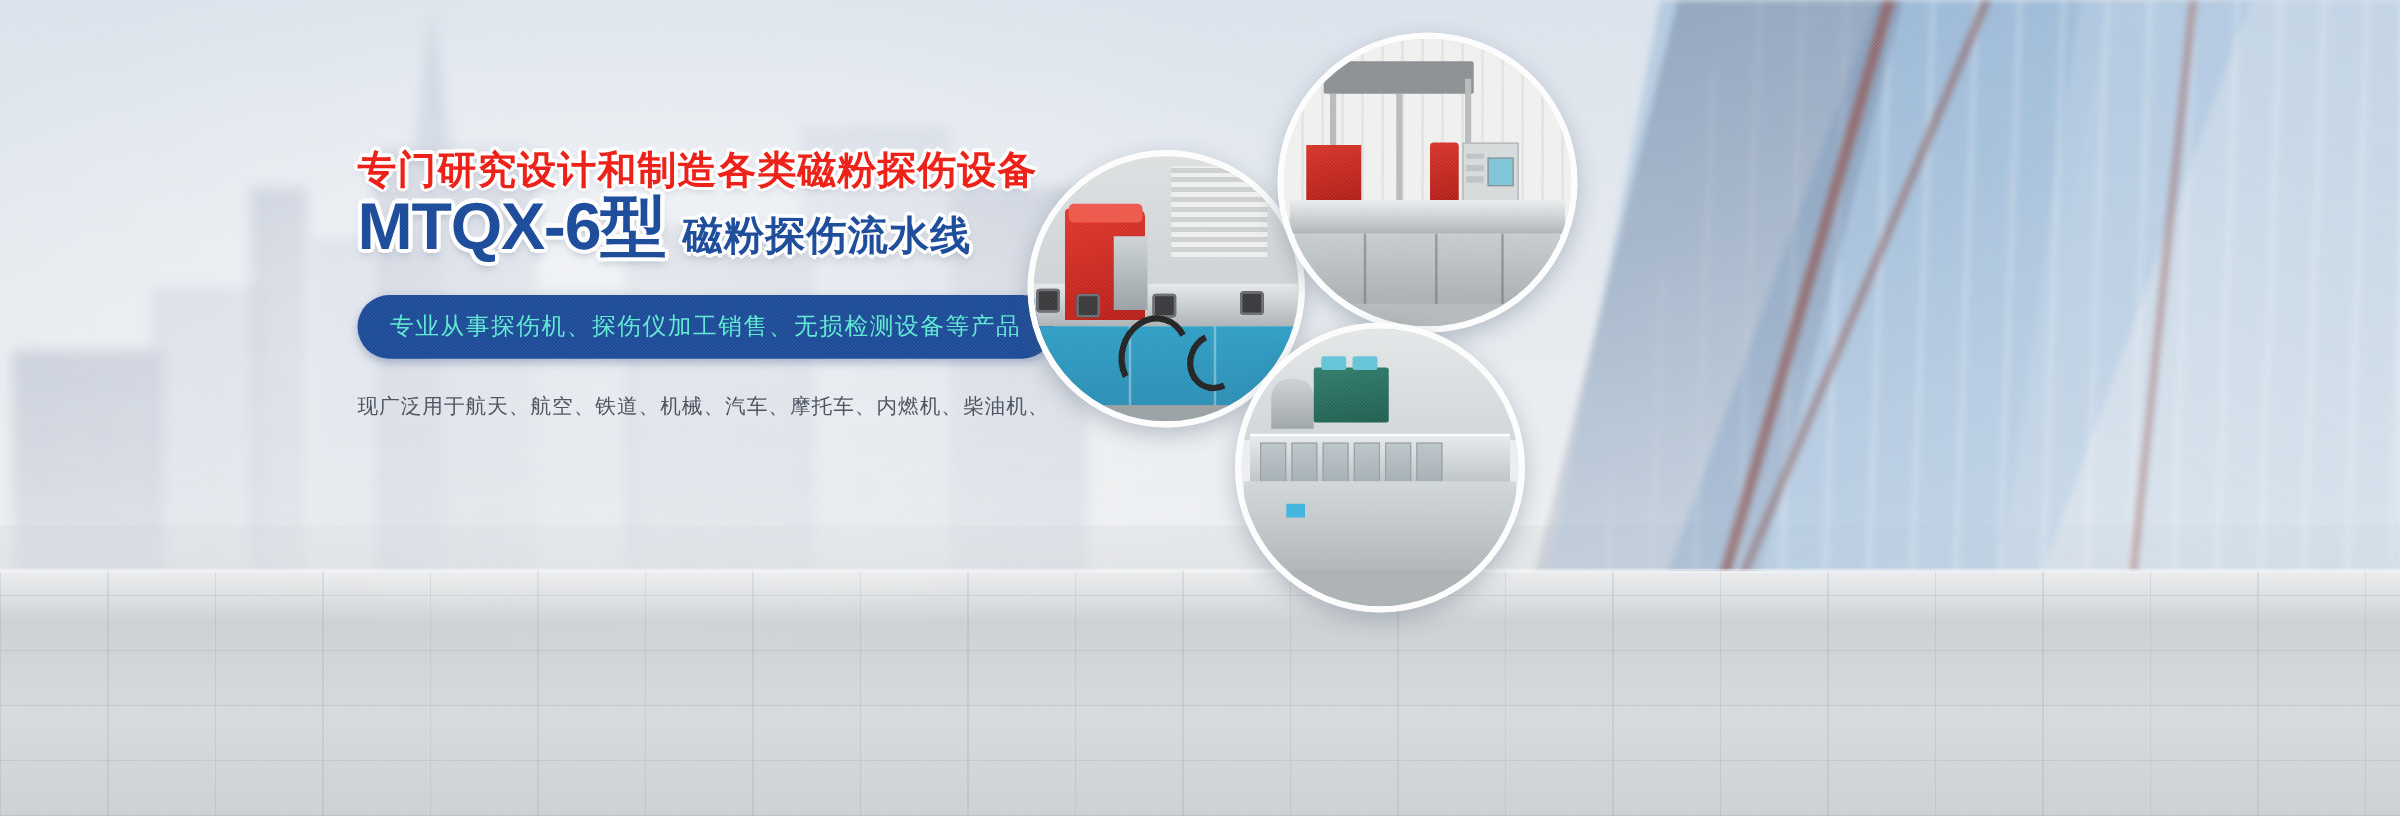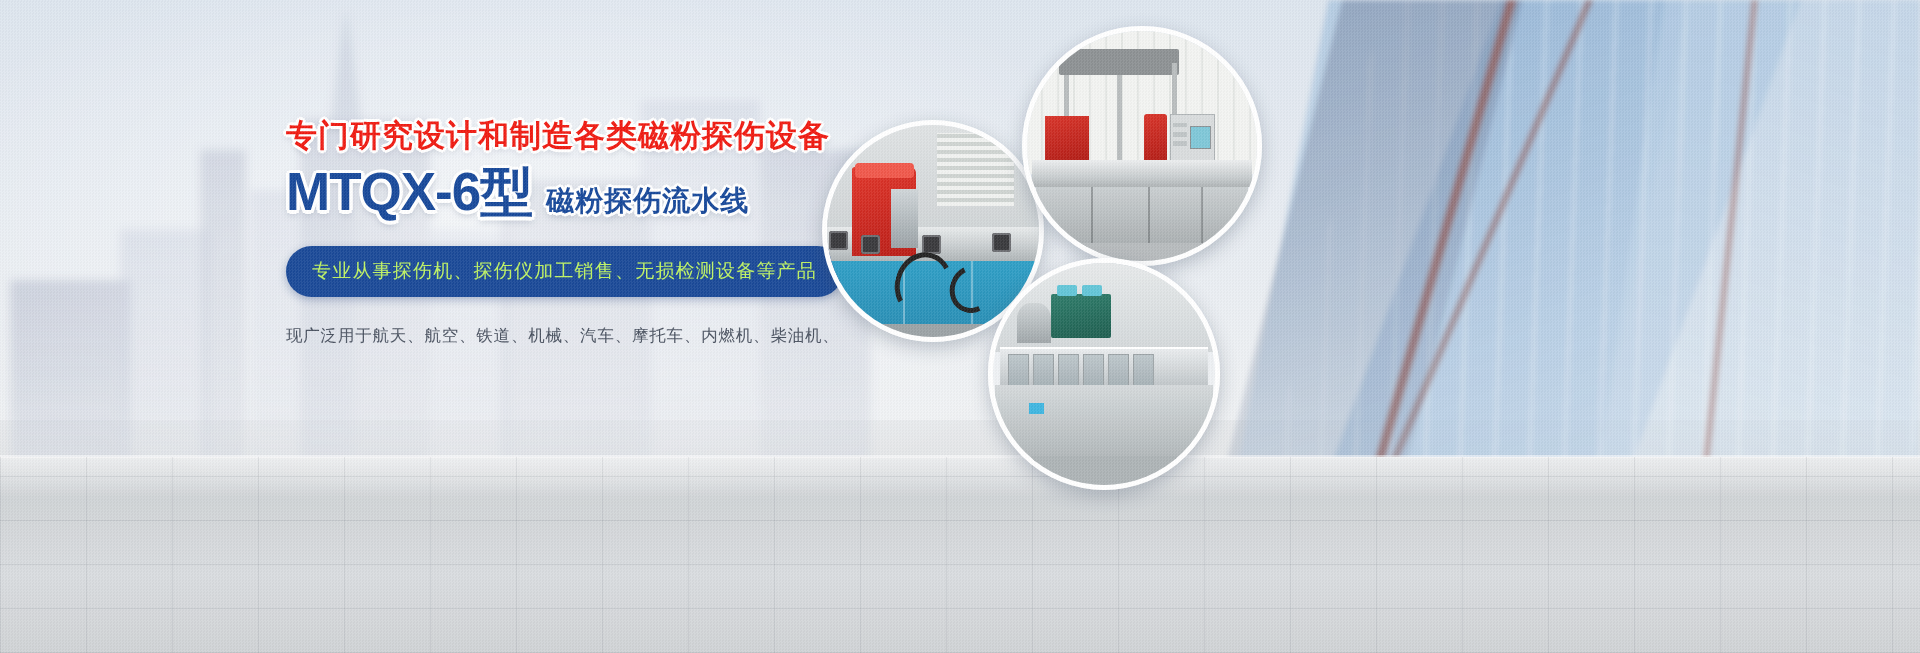--- a/index.html
+++ b/index.html
@@ -64,38 +64,38 @@
   
   .copy{position:absolute;left:286px;top:118px;width:520px;}
   .headline{
     font-size:31px;font-weight:bold;letter-spacing:1px;color:#ef1b12;line-height:1.18;
     text-shadow:
       -2px -2px 0 #fff, 2px -2px 0 #fff, -2px 2px 0 #fff, 2px 2px 0 #fff,
       -3px 0 0 #fff, 3px 0 0 #fff, 0 -3px 0 #fff, 0 3px 0 #fff,
       0 3px 6px rgba(120,130,150,.45);
     white-space:nowrap;
   }
-  .titlerow{margin-top:10px;white-space:nowrap;display:flex;align-items:baseline;}
+  .titlerow{white-space:nowrap;display:flex;align-items:baseline;}
   .title-model{
     font-size:53px;font-weight:bold;color:#18499a;letter-spacing:-1px;line-height:1;
     text-shadow:
       -2.5px -2.5px 0 #fff, 2.5px -2.5px 0 #fff, -2.5px 2.5px 0 #fff, 2.5px 2.5px 0 #fff,
       -3.5px 0 0 #fff, 3.5px 0 0 #fff, 0 -3.5px 0 #fff, 0 3.5px 0 #fff,
       0 4px 7px rgba(110,125,150,.5);
   }
   .title-rest{
-    font-size:28px;font-weight:bold;color:#18499a;letter-spacing:1px;line-height:1;margin-left:14px;
+    font-size:32px;font-weight:bold;color:#18499a;letter-spacing:1px;line-height:1;margin-left:14px;
     text-shadow:
       -2px -2px 0 #fff, 2px -2px 0 #fff, -2px 2px 0 #fff, 2px 2px 0 #fff,
       -3px 0 0 #fff, 3px 0 0 #fff, 0 -3px 0 #fff, 0 3px 0 #fff,
       0 4px 7px rgba(110,125,150,.5);
   }
   .pill{
     display:inline-block;margin-top:28px;padding:12px 26px 13px;border-radius:26px;
-    background:#1b4a98;color:#bef264;font-size:19px;letter-spacing:1.2px;white-space:nowrap;
+    background:#1b4a98;color:#5eead4;font-size:19px;letter-spacing:1.2px;white-space:nowrap;
     box-shadow:0 3px 8px rgba(40,70,130,.35);
   }
   .desc{margin-top:22px;color:#4a5260;font-size:16.5px;line-height:2.0;letter-spacing:.8px;white-space:nowrap;}
 
   
   .circ{position:absolute;border-radius:50%;overflow:hidden;border:5px solid #fff;
         box-shadow:0 6px 18px rgba(60,75,100,.30);}
   .circ .ph{position:absolute;left:0;top:0;right:0;bottom:0;}
 
   .c1{left:822px;top:120px;width:212px;height:212px;}

